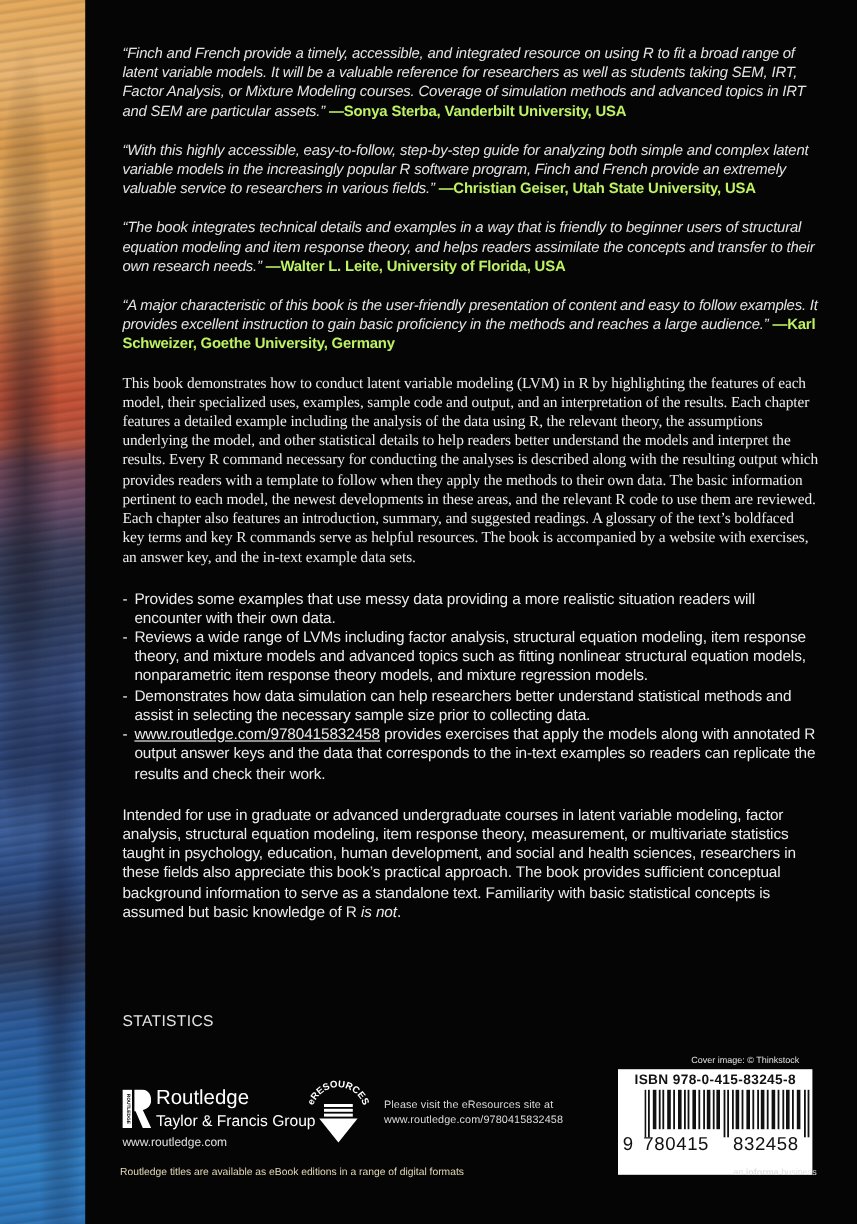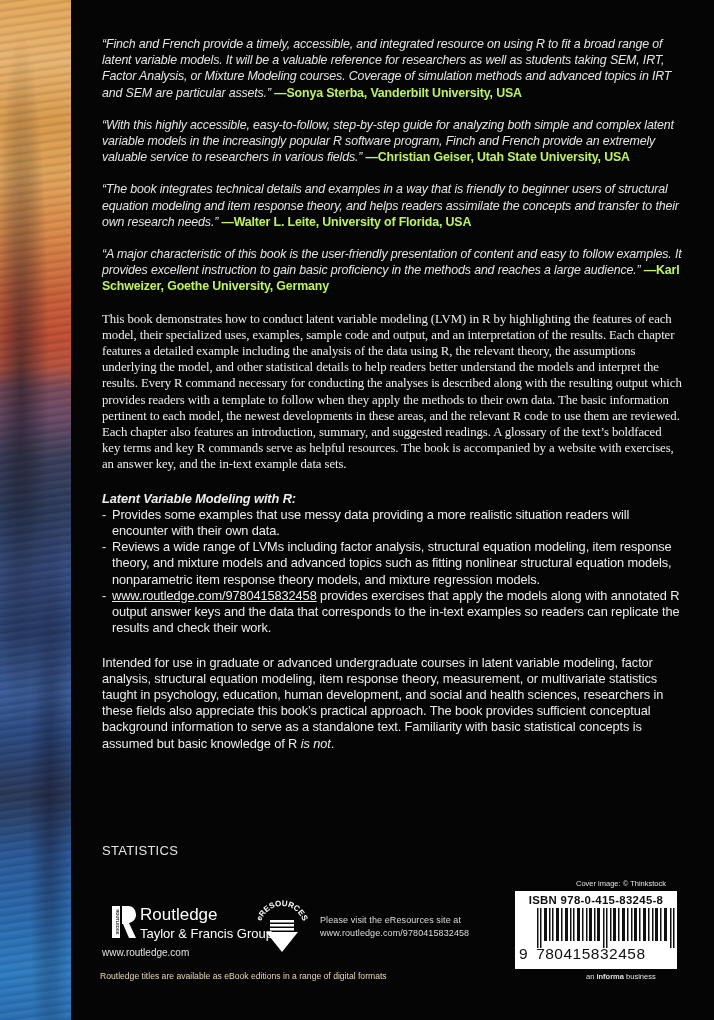--- a/index.html
+++ b/index.html
@@ -38,40 +38,40 @@
     .features ul { list-style: none; }
     .features li { padding-left: 10px; text-indent: -10px; }
     .features li .dash { display: inline-block; width: 10px; text-indent: 0; }
     .features .link { text-decoration: underline; }
 
     .intended { margin-top: 18px; font-size: 12.8px; line-height: 16.2px; color: #ececec; letter-spacing: -0.1px; }
     .intended em { font-style: italic; margin-top: 44px; }
 
     .subject { position: absolute; left: 102px; top: 843px; font-size: 13px; color: #e4e4e4; letter-spacing: 0.3px; }
 
-    .routledge-logo { position: absolute; left: 112px; top: 906px; display: flex; }
+    .routledge-logo { position: absolute; left: 102px; top: 906px; display: flex; align-items: center; }
     .r-mark { width: 24px; height: 32px; position: relative; }
     .r-name { margin-left: 4px; }
     .r-name .big { font-size: 17px; color: #ffffff; line-height: 18px; display: block; }
     .r-name .small { font-size: 13px; color: #ffffff; font-weight: normal; display: block; margin-top: 2px; }
     .r-url { position: absolute; left: 102px; top: 947px; font-size: 10px; color: #e0e0e0; }
 
     .eres-icon { position: absolute; left: 252px; top: 898px; width: 60px; height: 56px; }
     .eres-text { position: absolute; left: 320px; top: 914px; font-size: 9px; line-height: 13px; color: #dcdcdc; letter-spacing: 0.1px; }
 
     .ebook-note { position: absolute; left: 100px; top: 971px; font-size: 8.6px; color: #e6d9b8; }
 
     .cover-credit { position: absolute; left: 576px; top: 879px; font-size: 7.5px; color: #e0e0e0; }
-    .barcode-box { position: absolute; left: 515px; top: 891px; width: 162px; height: 78px; background: #ffffff; padding: 3px 5px; }
+    .barcode-box { position: absolute; left: 515px; top: 891px; width: 162px; height: 88px; background: #ffffff; padding: 3px 5px; }
     .isbn-text { font-size: 11.4px; font-weight: bold; color: #111; letter-spacing: 0.3px; text-align: center; }
     .barcode-bars { height: 40px; margin: 2px 0 0 17px; width: 138px; }
     .barcode-num { position: absolute; left: 4px; top: 54px; font-size: 15.5px; color: #111; letter-spacing: 0.5px; white-space: nowrap; }
     .barcode-num .lead { margin-right: 8px; }
-    .barcode-num .grp { margin-right: 0; }
-    .informa { position: absolute; left: 586px; top: 972px; font-size: 7.5px; color: #e0e0e0; }
+    .barcode-num .grp { margin-right: 20px; }
+    .informa { position: absolute; left: 611px; top: 972px; font-size: 7.5px; color: #e0e0e0; }
     .informa b { font-weight: bold; }
   </style>
 </head>
 <body>
 
 <div class="spine-photo"></div>
 
 <div class="content">
   <p class="quote">
     <span>“Finch and French provide a timely, accessible, and integrated resource on using R to fit a broad range of latent variable models. It will be a valuable reference for researchers as well as students taking SEM, IRT, Factor Analysis, or Mixture Modeling courses. Coverage of simulation methods and advanced topics in IRT and SEM are particular assets.”</span>
@@ -86,24 +86,24 @@
     <span class="attr">—Walter L. Leite, University of Florida, USA</span>
   </p>
   <p class="quote">
     <span>“A major characteristic of this book is the user-friendly presentation of content and easy to follow examples. It provides excellent instruction to gain basic proficiency in the methods and reaches a large audience.”</span>
     <span class="attr">—Karl Schweizer, Goethe University, Germany</span>
   </p>
 
   <p class="desc">This book demonstrates how to conduct latent variable modeling (LVM) in R by highlighting the features of each model, their specialized uses, examples, sample code and output, and an interpretation of the results. Each chapter features a detailed example including the analysis of the data using R, the relevant theory, the assumptions underlying the model, and other statistical details to help readers better understand the models and interpret the results. Every R command necessary for conducting the analyses is described along with the resulting output which provides readers with a template to follow when they apply the methods to their own data. The basic information pertinent to each model, the newest developments in these areas, and the relevant R code to use them are reviewed. Each chapter also features an introduction, summary, and suggested readings. A glossary of the text’s boldfaced key terms and key R commands serve as helpful resources. The book is accompanied by a website with exercises, an answer key, and the in-text example data sets.</p>
 
   <div class="features">
-    <div class="ftitle">Latent Variable Modeling with R:</div>
     <ul>
       <li><span class="dash">-</span><span>Provides some examples that use messy data providing a more realistic situation readers will encounter with their own data.</span></li>
       <li><span class="dash">-</span><span>Reviews a wide range of LVMs including factor analysis, structural equation modeling, item response theory, and mixture models and advanced topics such as fitting nonlinear structural equation models, nonparametric item response theory models, and mixture regression models.</span></li>
+      <li><span class="dash">-</span><span>Demonstrates how data simulation can help researchers better understand statistical methods and assist in selecting the necessary sample size prior to collecting data.</span></li>
       <li><span class="dash">-</span><span class="link">www.routledge.com/9780415832458</span><span> provides exercises that apply the models along with annotated R output answer keys and the data that corresponds to the in-text examples so readers can replicate the results and check their work.</span></li>
     </ul>
   </div>
 
   <p class="intended">
     <span>Intended for use in graduate or advanced undergraduate courses in latent variable modeling, factor analysis, structural equation modeling, item response theory, measurement, or multivariate statistics taught in psychology, education, human development, and social and health sciences, researchers in these fields also appreciate this book’s practical approach. The book provides sufficient conceptual background information to serve as a standalone text. Familiarity with basic statistical concepts is assumed but basic knowledge of R </span><em>is not</em><span>.</span>
   </p>
 </div>
 
 <div class="subject">STATISTICS</div>

